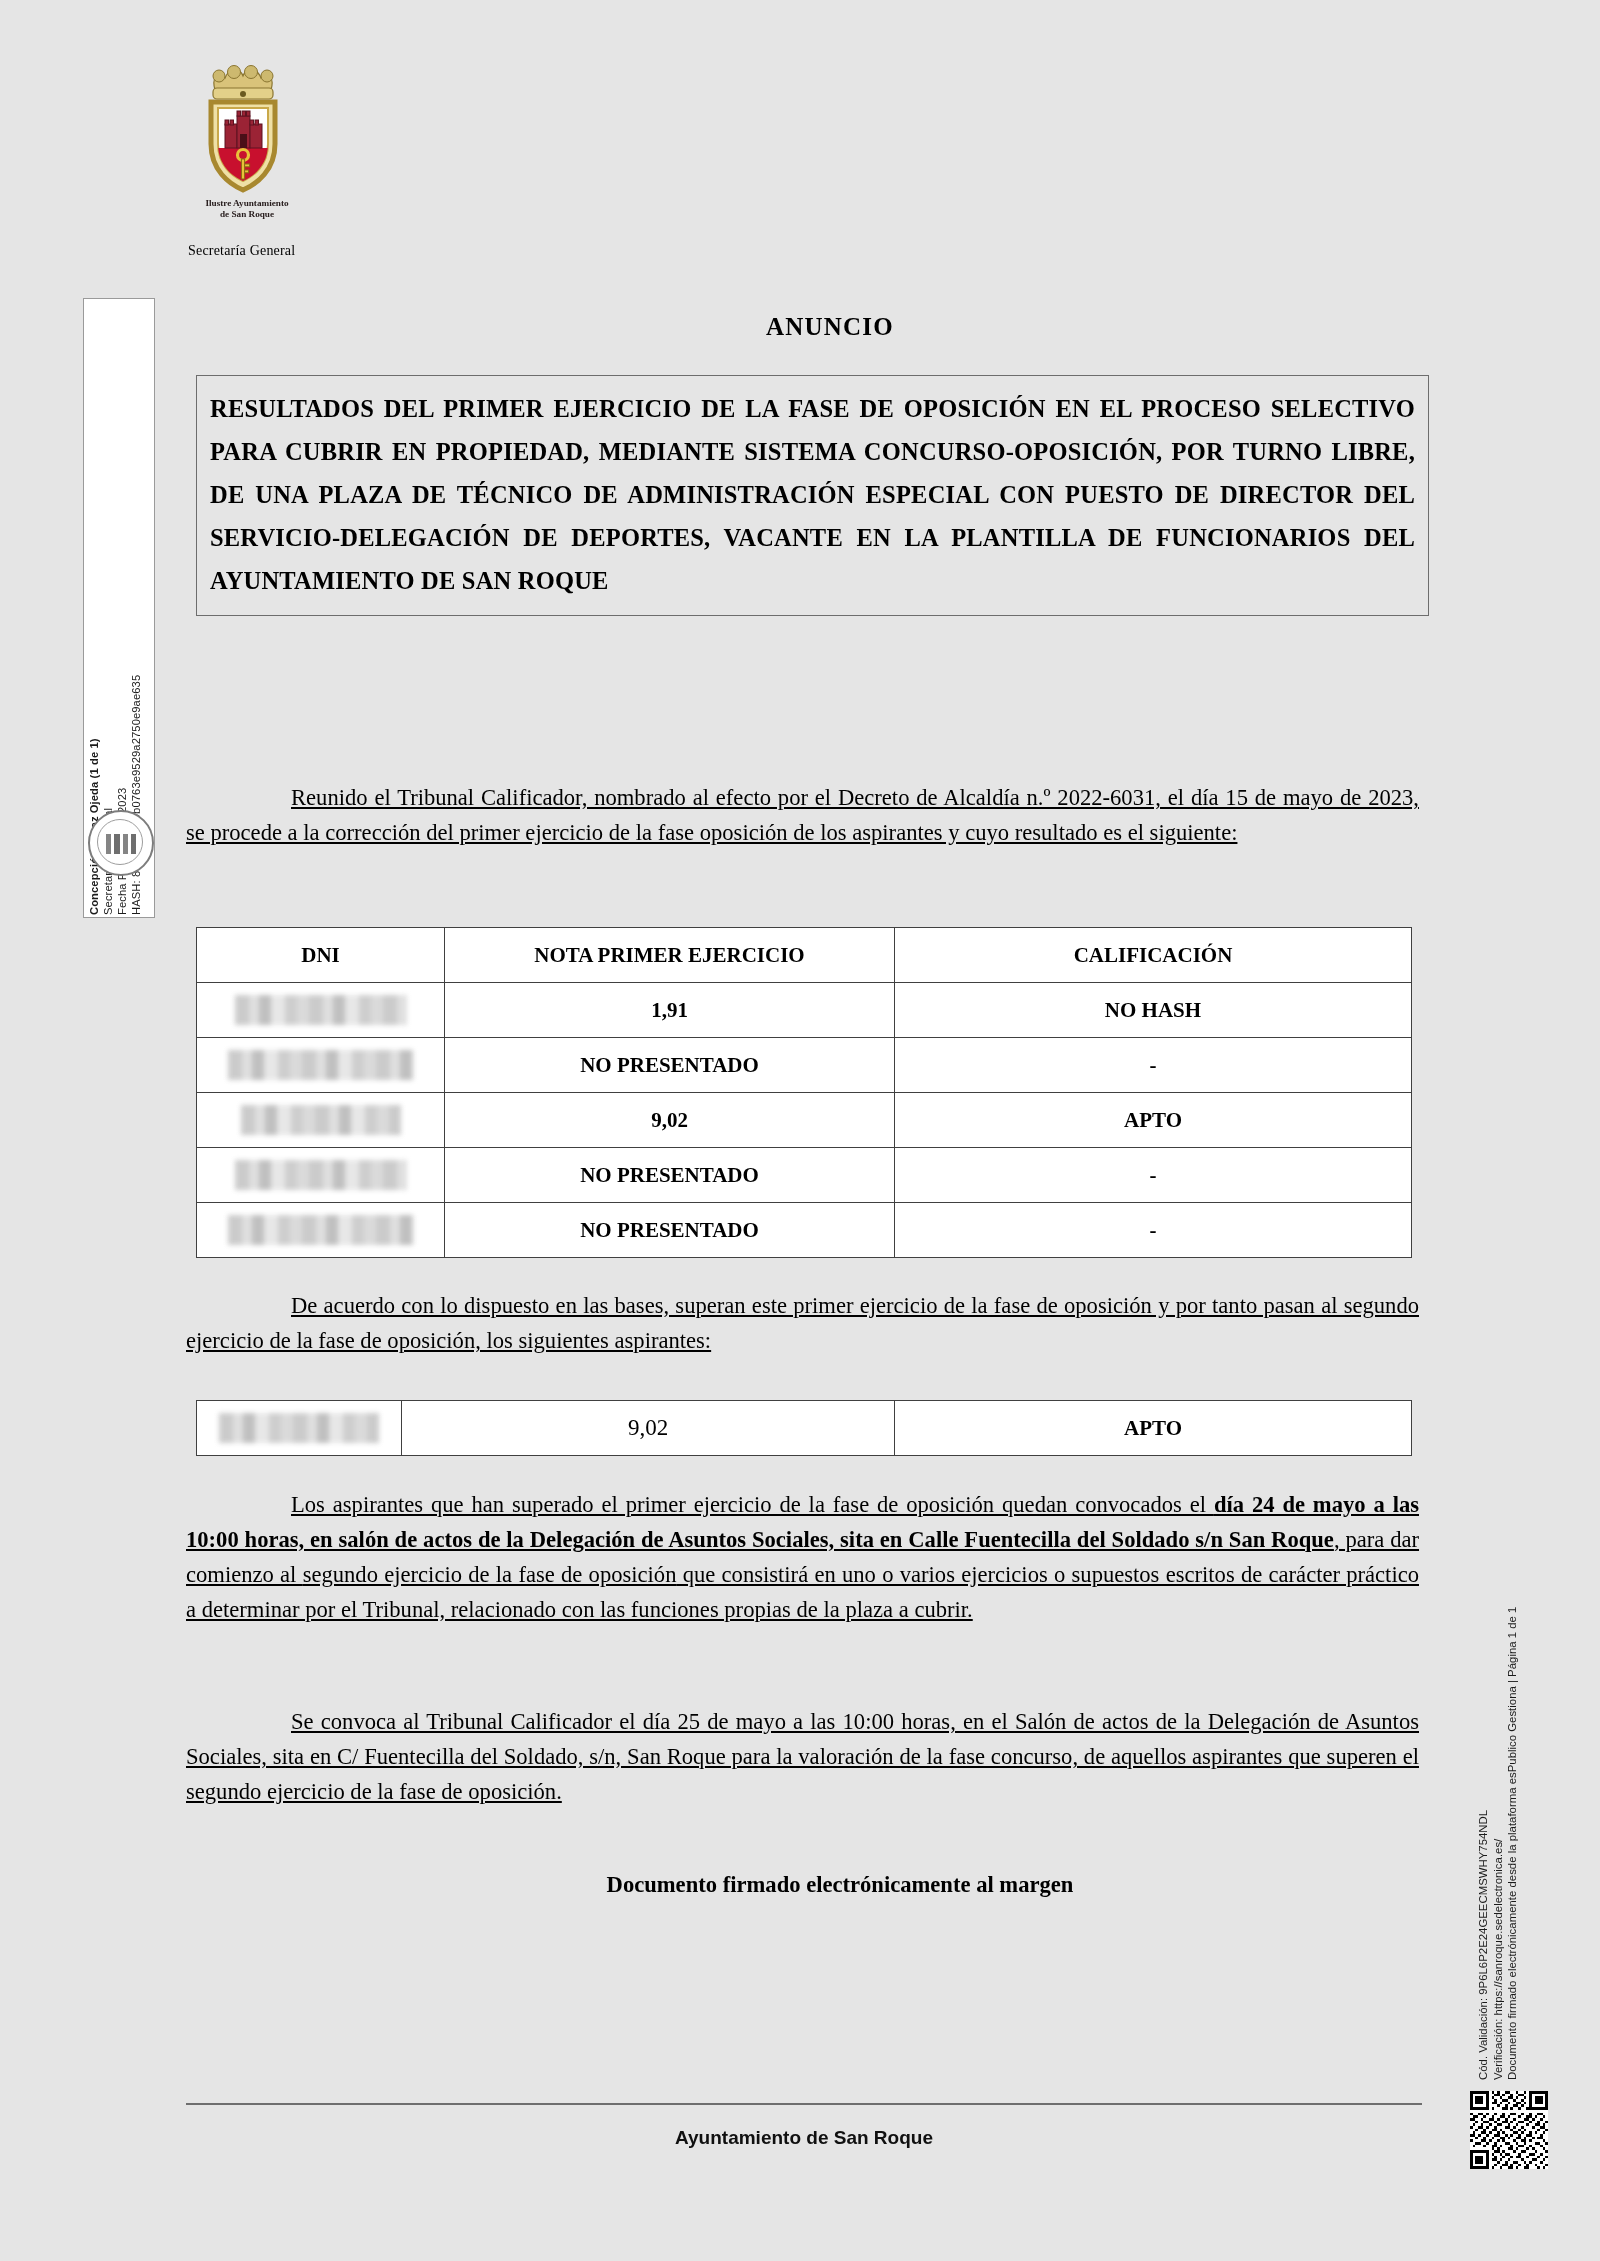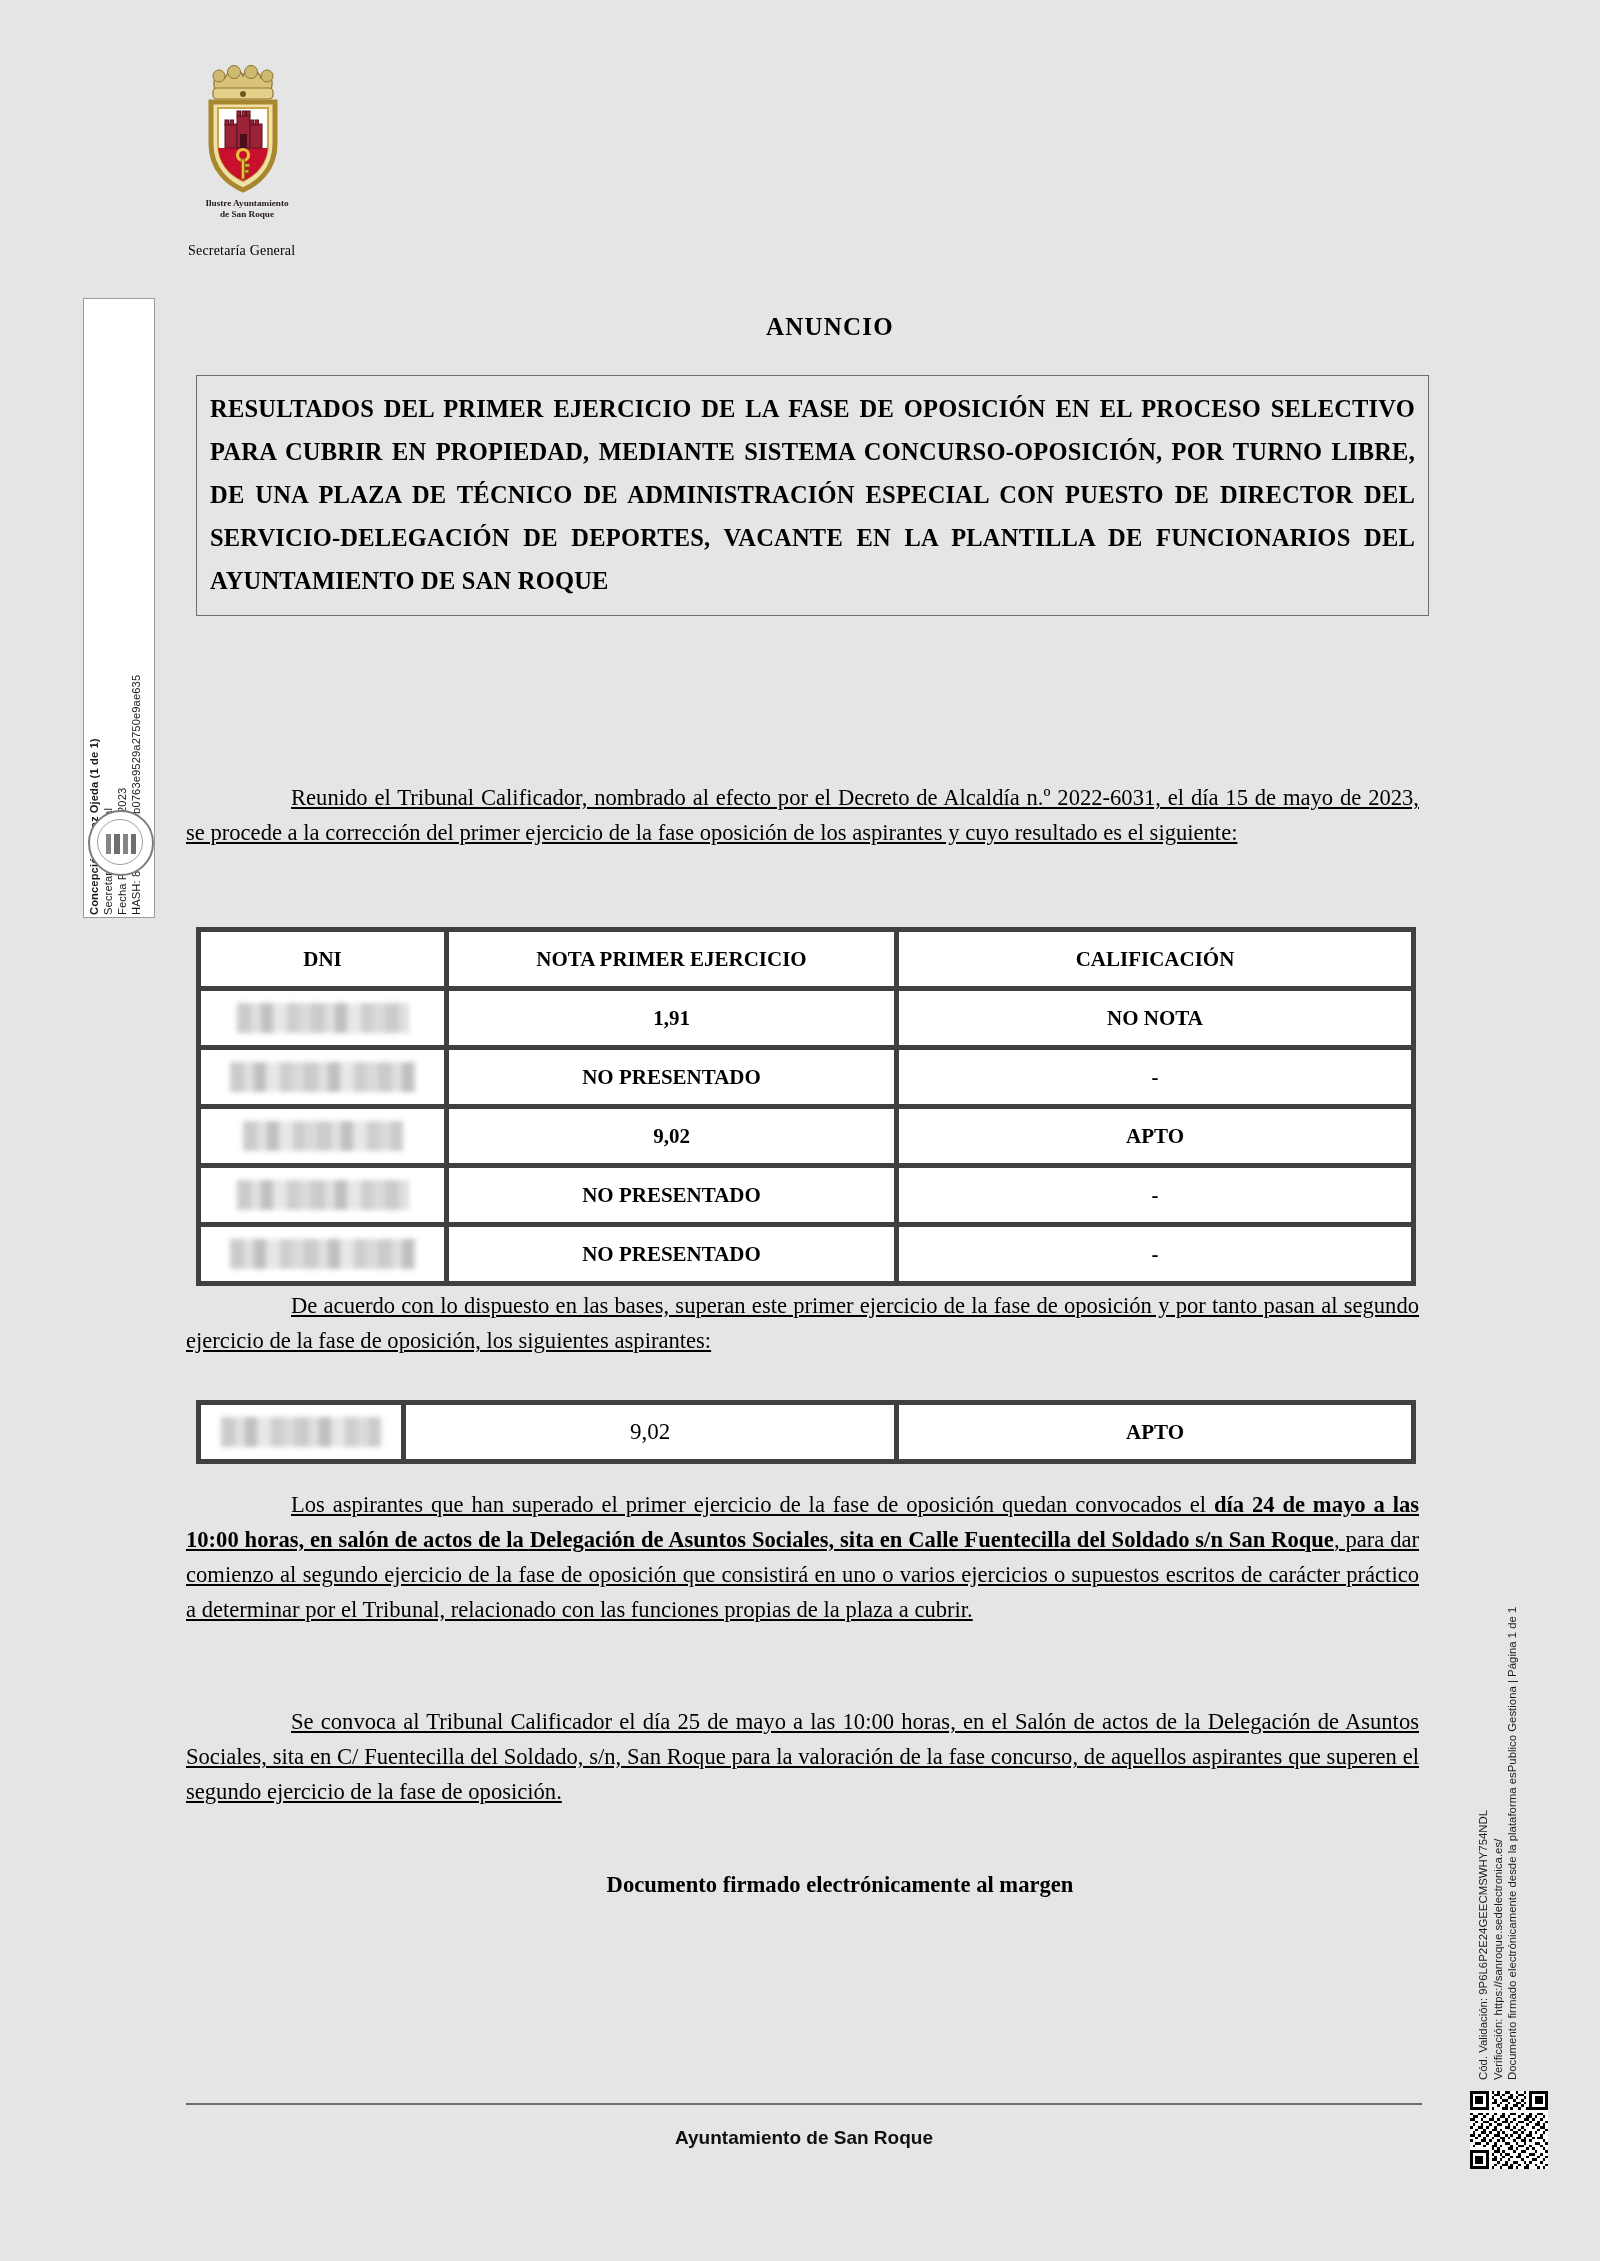--- a/index.html
+++ b/index.html
@@ -218,21 +218,21 @@
   }
   .firmado span { padding-left: 75px; }
 
   
   table.doc {
     position: absolute;
     border-collapse: collapse;
     table-layout: fixed;
   }
   table.doc td, table.doc th {
-    border: 5px solid #404040;
+    border: 1px solid #404040;
     font-size: 21px;
     font-weight: bold;
     text-align: center;
     vertical-align: middle;
     padding: 0;
     height: 54px;
     background: #ffffff;
   }
   #results-table { left: 196px; top: 927px; width: 1215px; }
   #results-table col.c1 { width: 248px; }
@@ -365,21 +365,21 @@
       <tr>
         <th>DNI</th>
         <th>NOTA PRIMER EJERCICIO</th>
         <th>CALIFICACIÓN</th>
       </tr>
     </thead>
     <tbody>
       <tr>
         <td><span class="redact"></span></td>
         <td>1,91</td>
-        <td>NO NOTA</td>
+        <td>NO HASH</td>
       </tr>
       <tr>
         <td><span class="redact w2"></span></td>
         <td>NO PRESENTADO</td>
         <td>-</td>
       </tr>
       <tr>
         <td><span class="redact w3"></span></td>
         <td>9,02</td>
         <td>APTO</td>

